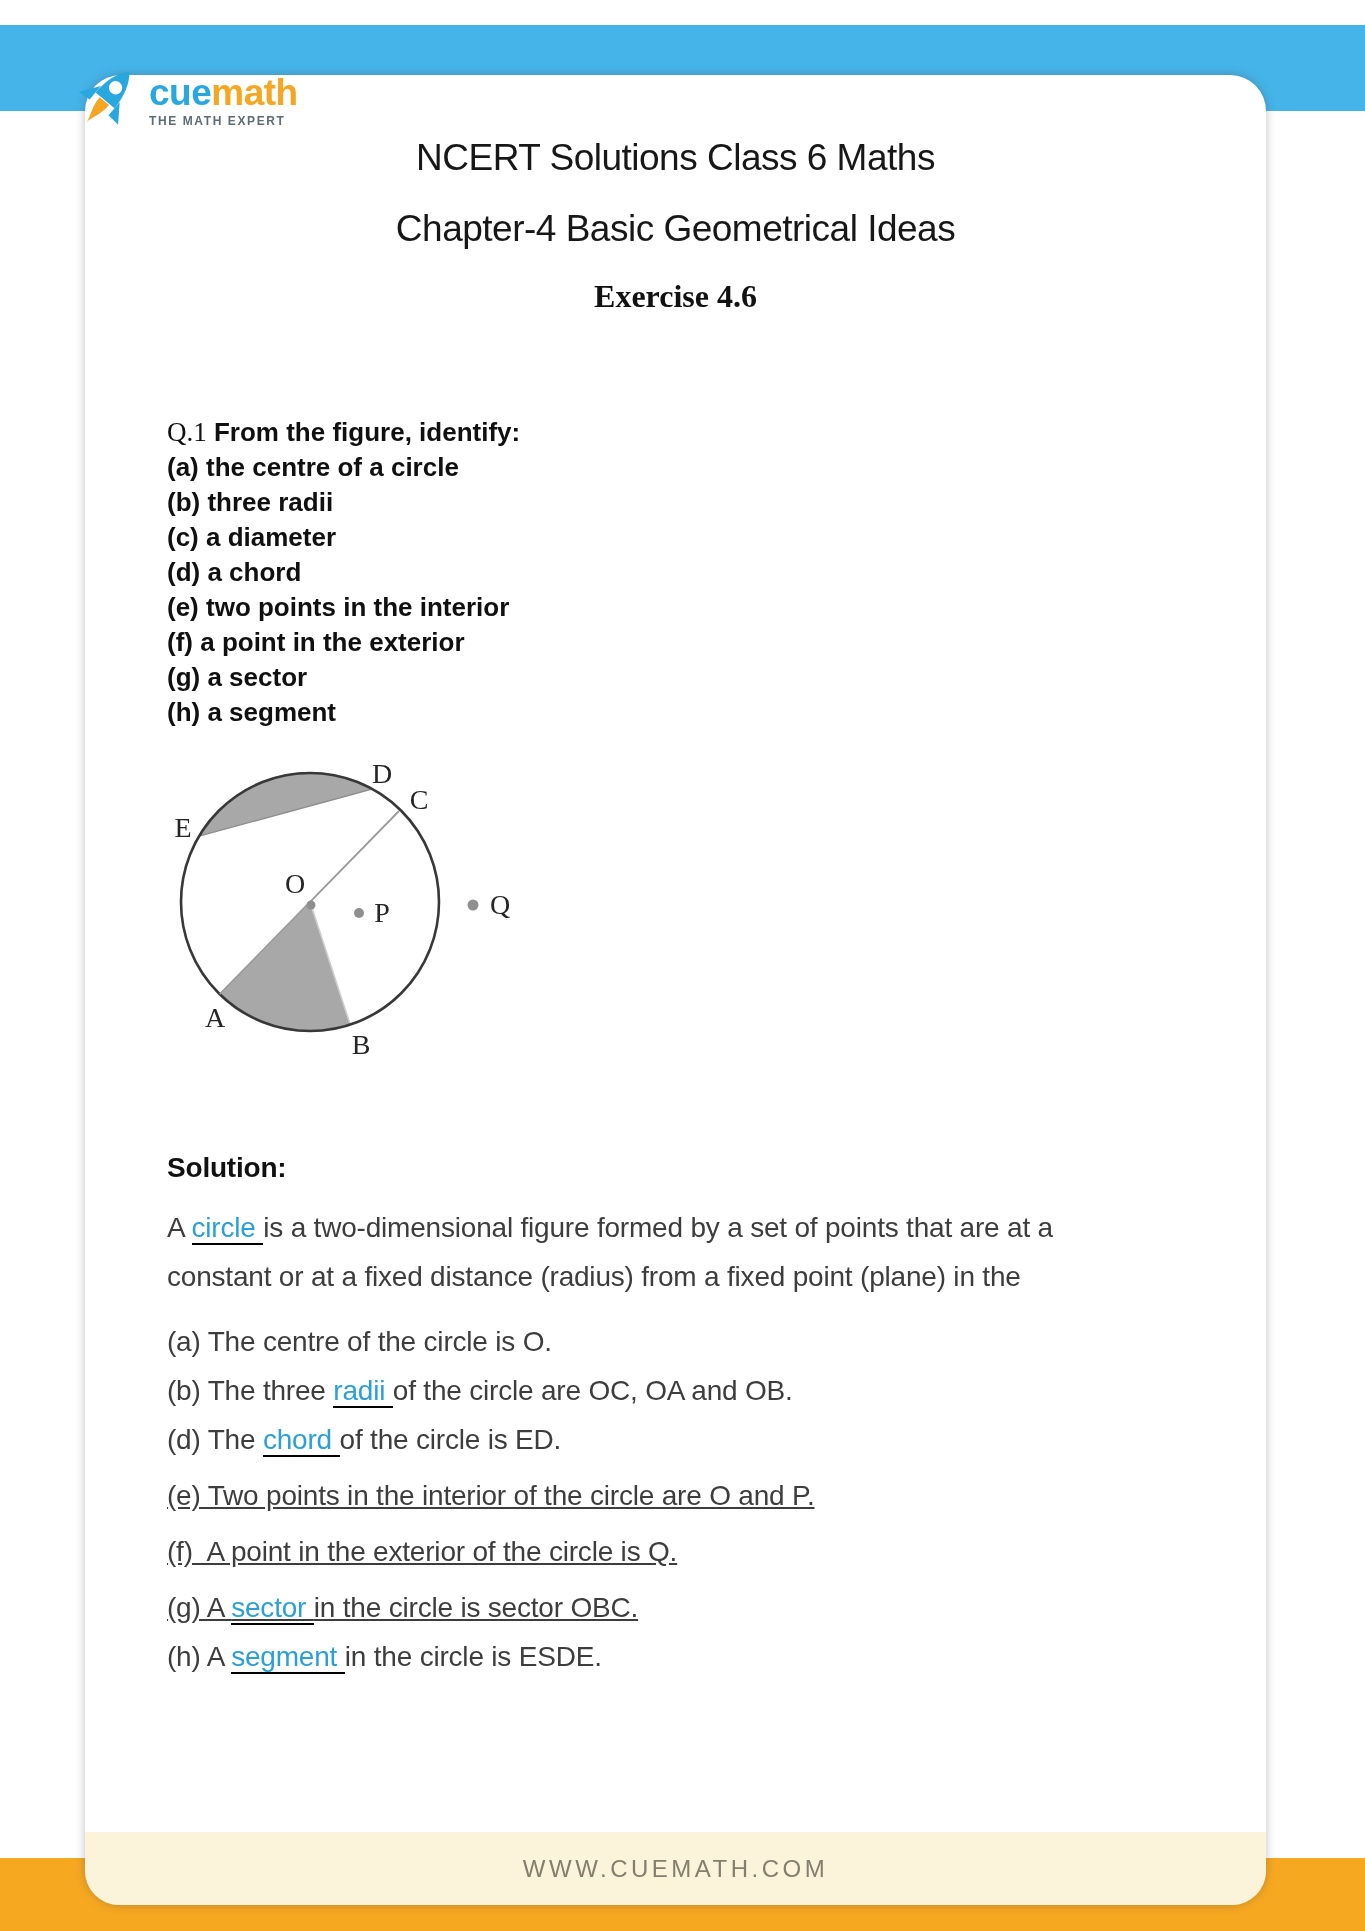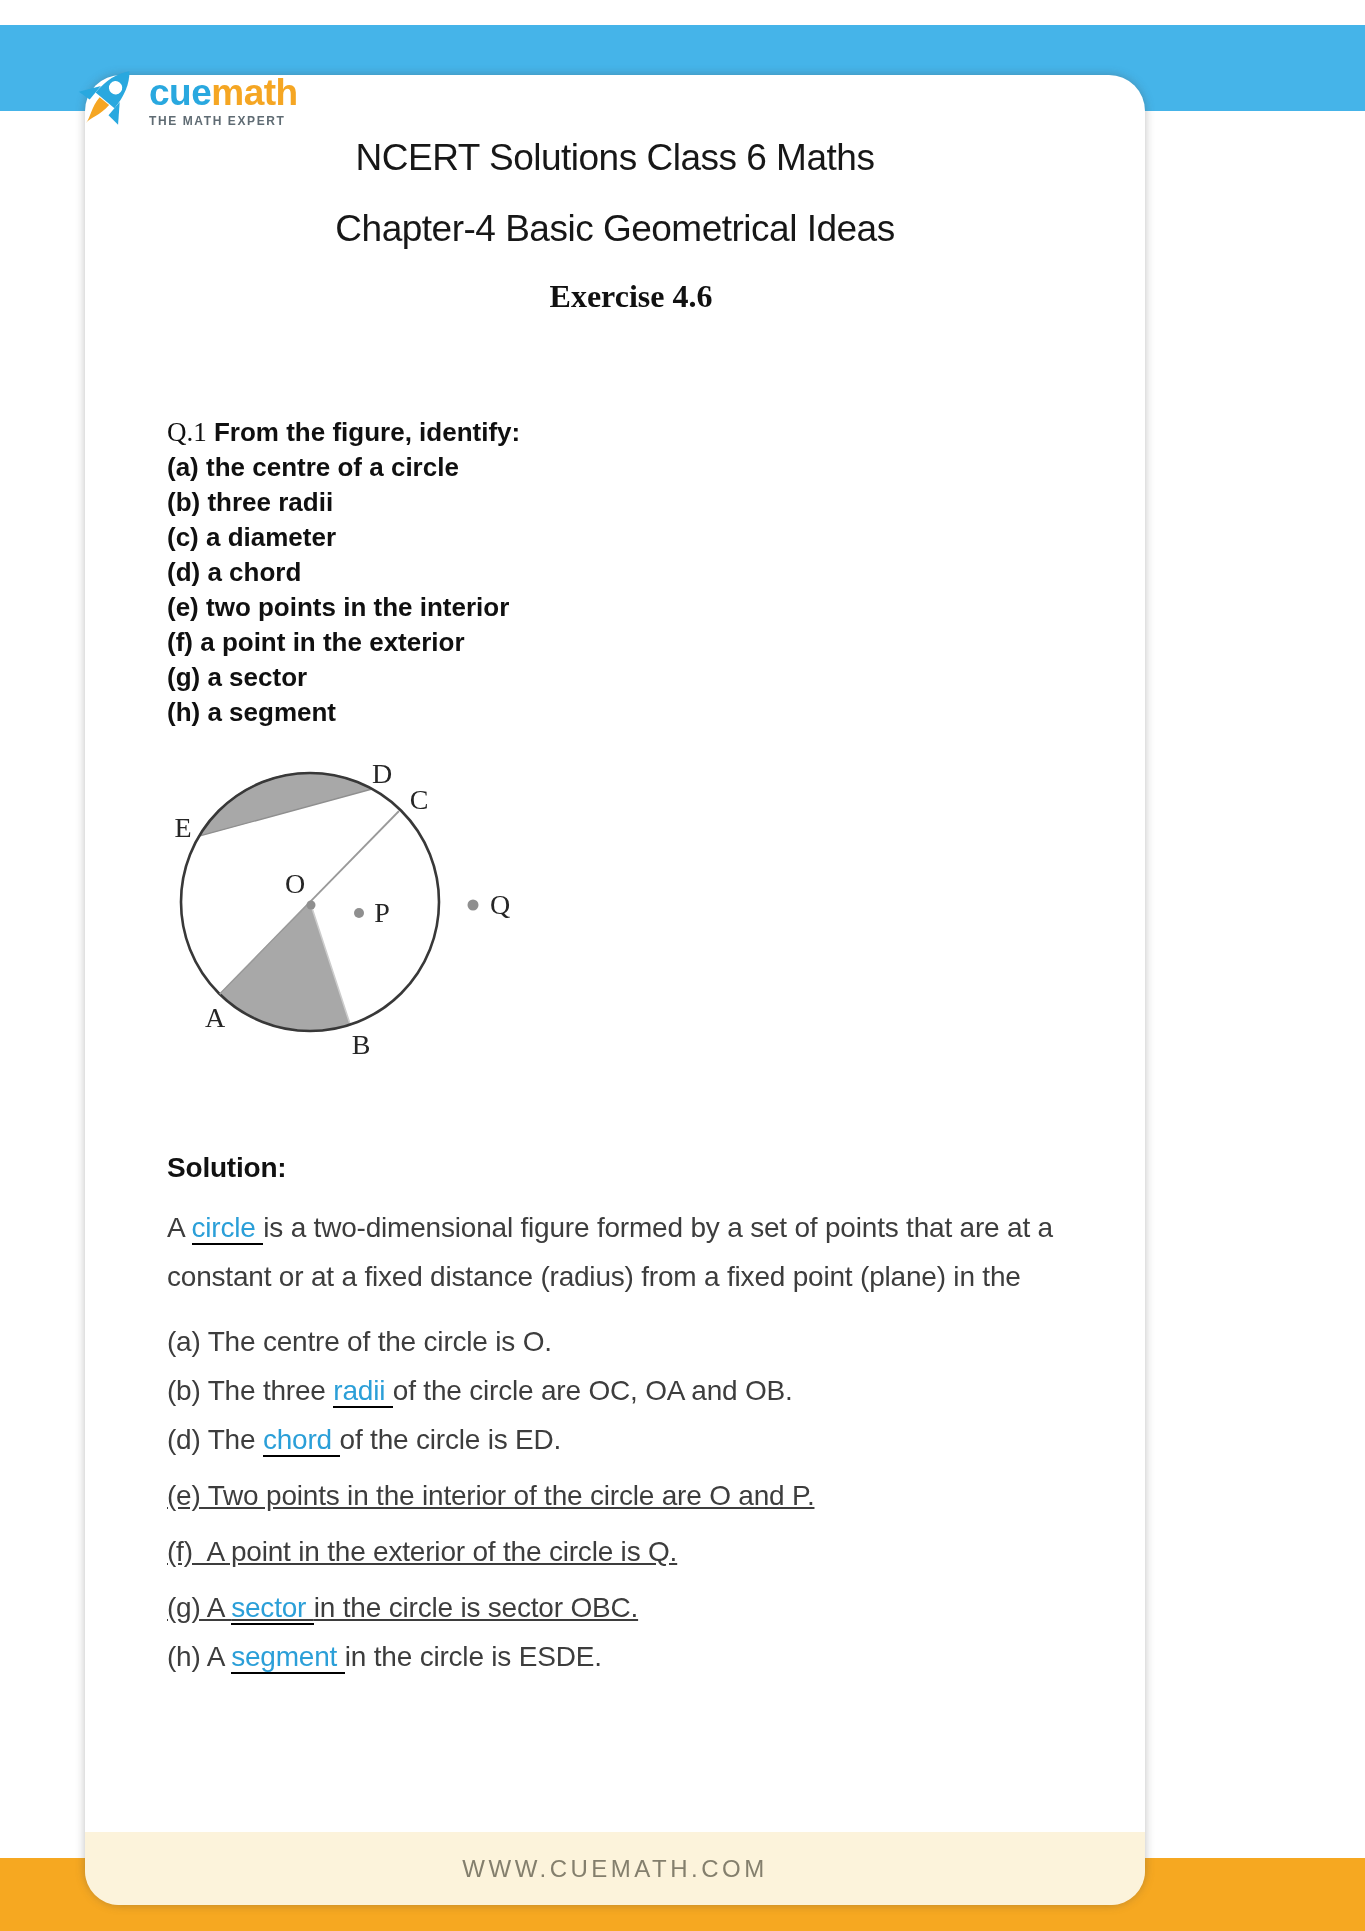--- a/index.html
+++ b/index.html
@@ -3,37 +3,37 @@
 <meta charset="utf-8">
 <style>
   html,body{margin:0;padding:0;}
   body{
     width:1365px;height:1931px;position:relative;overflow:hidden;
     background:#ffffff;font-family:"Liberation Sans",sans-serif;
   }
   .top-band{position:absolute;left:0;top:25px;width:100%;height:86px;background:var(--top-band,#45b4e9);}
   .bottom-band{position:absolute;left:0;top:1858px;width:100%;height:73px;background:var(--bottom-band,#f6a821);}
   .card{
-    position:absolute;left:85px;top:75px;width:1060px;height:1830px;
+    position:absolute;left:85px;top:75px;width:1181px;height:1830px;
     background:#ffffff;border-radius:36px;box-shadow:0 0 10px rgba(70,70,70,.35);
   }
   
   .logo{position:absolute;left:-6px;top:-16px;display:flex;align-items:flex-start;}
   .logo svg{overflow:visible;}
   .brand-col{margin-left:14px;margin-top:16px;}
   .brand{font-size:37px;font-weight:bold;letter-spacing:-.5px;line-height:36px;}
   .brand .cue{color:var(--brand-blue,#29a8df);}
   .brand .math{color:var(--brand-orange,#f5a623);}
   .tagline{font-size:12px;letter-spacing:1.6px;color:#5f6b73;margin-top:3px;font-weight:bold;}
   
   .title,.subtitle{position:absolute;left:0;width:100%;text-align:center;color:#171717;
     font-size:37px;letter-spacing:-.5px;font-weight:500;}
   .title{top:62px;}
   .subtitle{top:133px;}
-  .exercise{position:absolute;left:16px;top:203px;width:100%;text-align:center;
+  .exercise{position:absolute;left:0;top:203px;width:100%;text-align:center;
     font-family:"Liberation Serif",serif;font-weight:bold;font-size:32px;color:#111;}
   
   .question{position:absolute;left:82px;top:340px;font-size:26px;line-height:35px;color:#101010;font-weight:bold;}
   .qnum{font-family:"Liberation Serif",serif;font-weight:normal;font-size:27px;}
   
   .figure{position:absolute;left:52px;top:678px;width:400px;height:310px;}
   .figure text{font-family:"Liberation Serif",serif;font-size:28px;fill:#262626;}
   .circle-outline{fill:none;stroke:#383838;stroke-width:2.6px;}
   .shade{fill:var(--shade-gray,#a8a8a8);}
   .seg{stroke:#8f8f8f;stroke-width:1.4px;}

